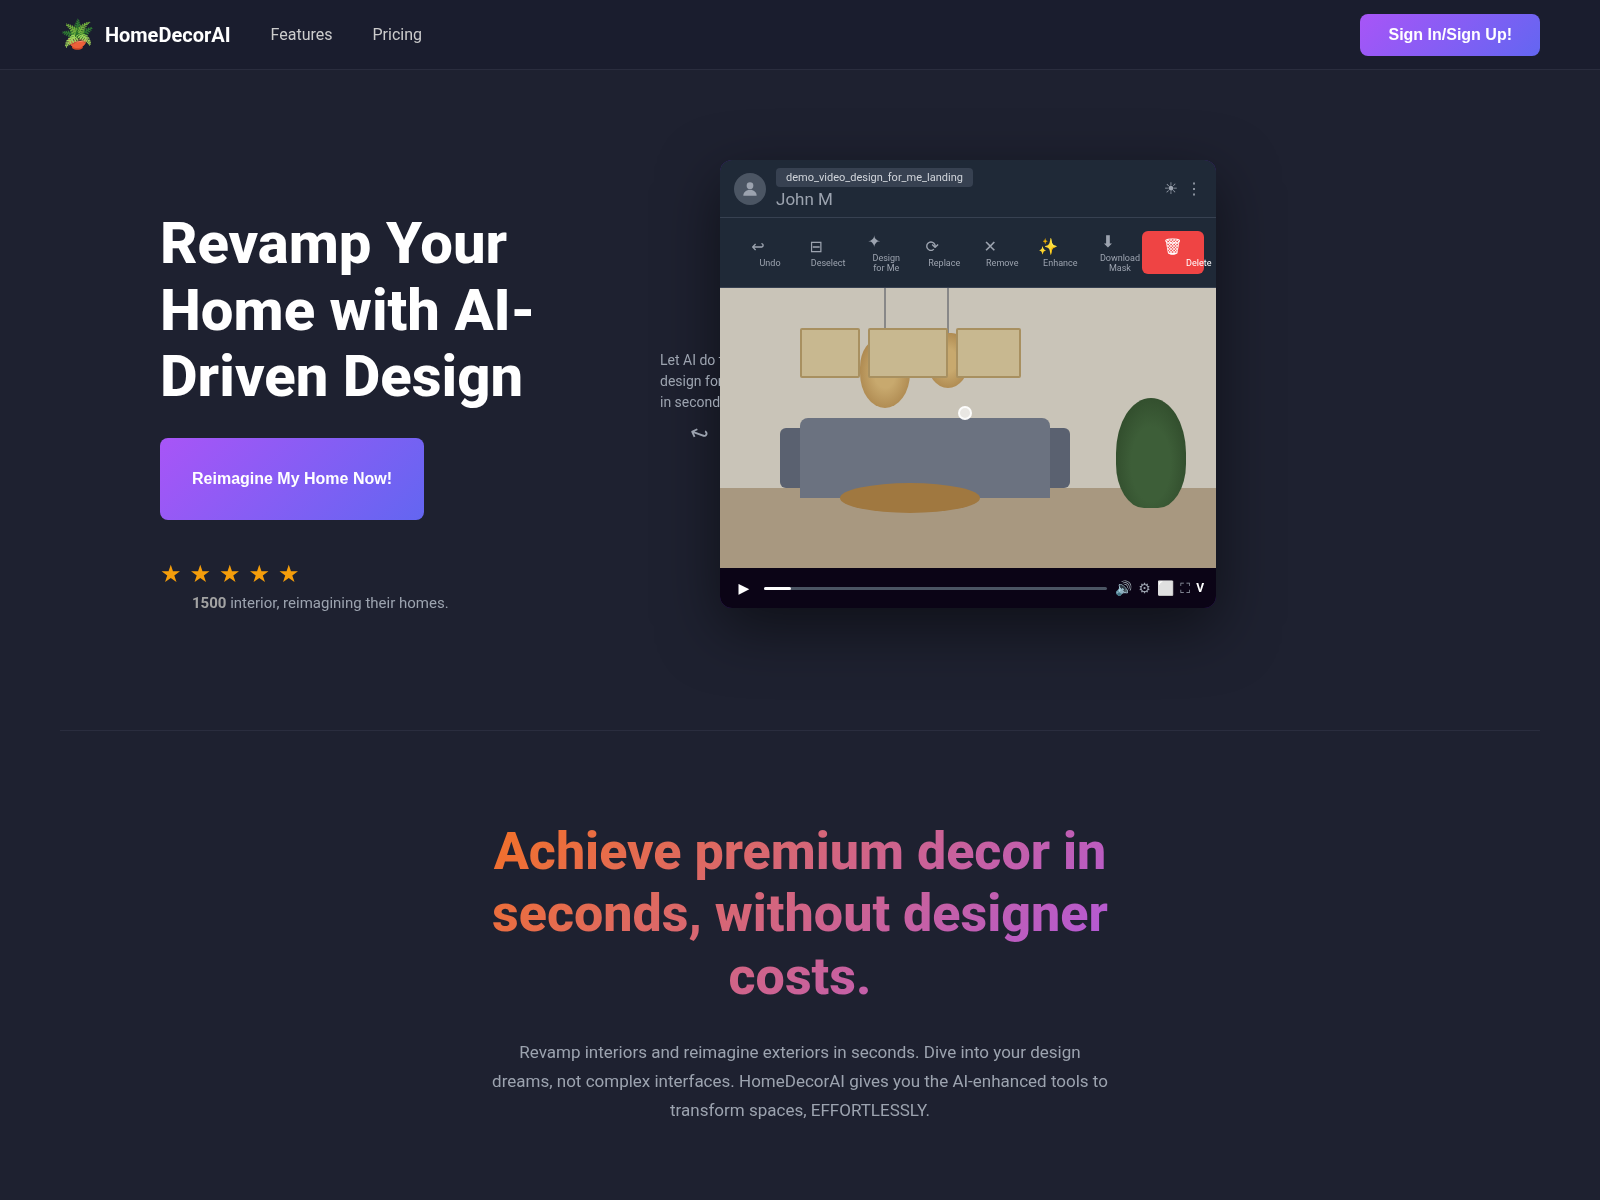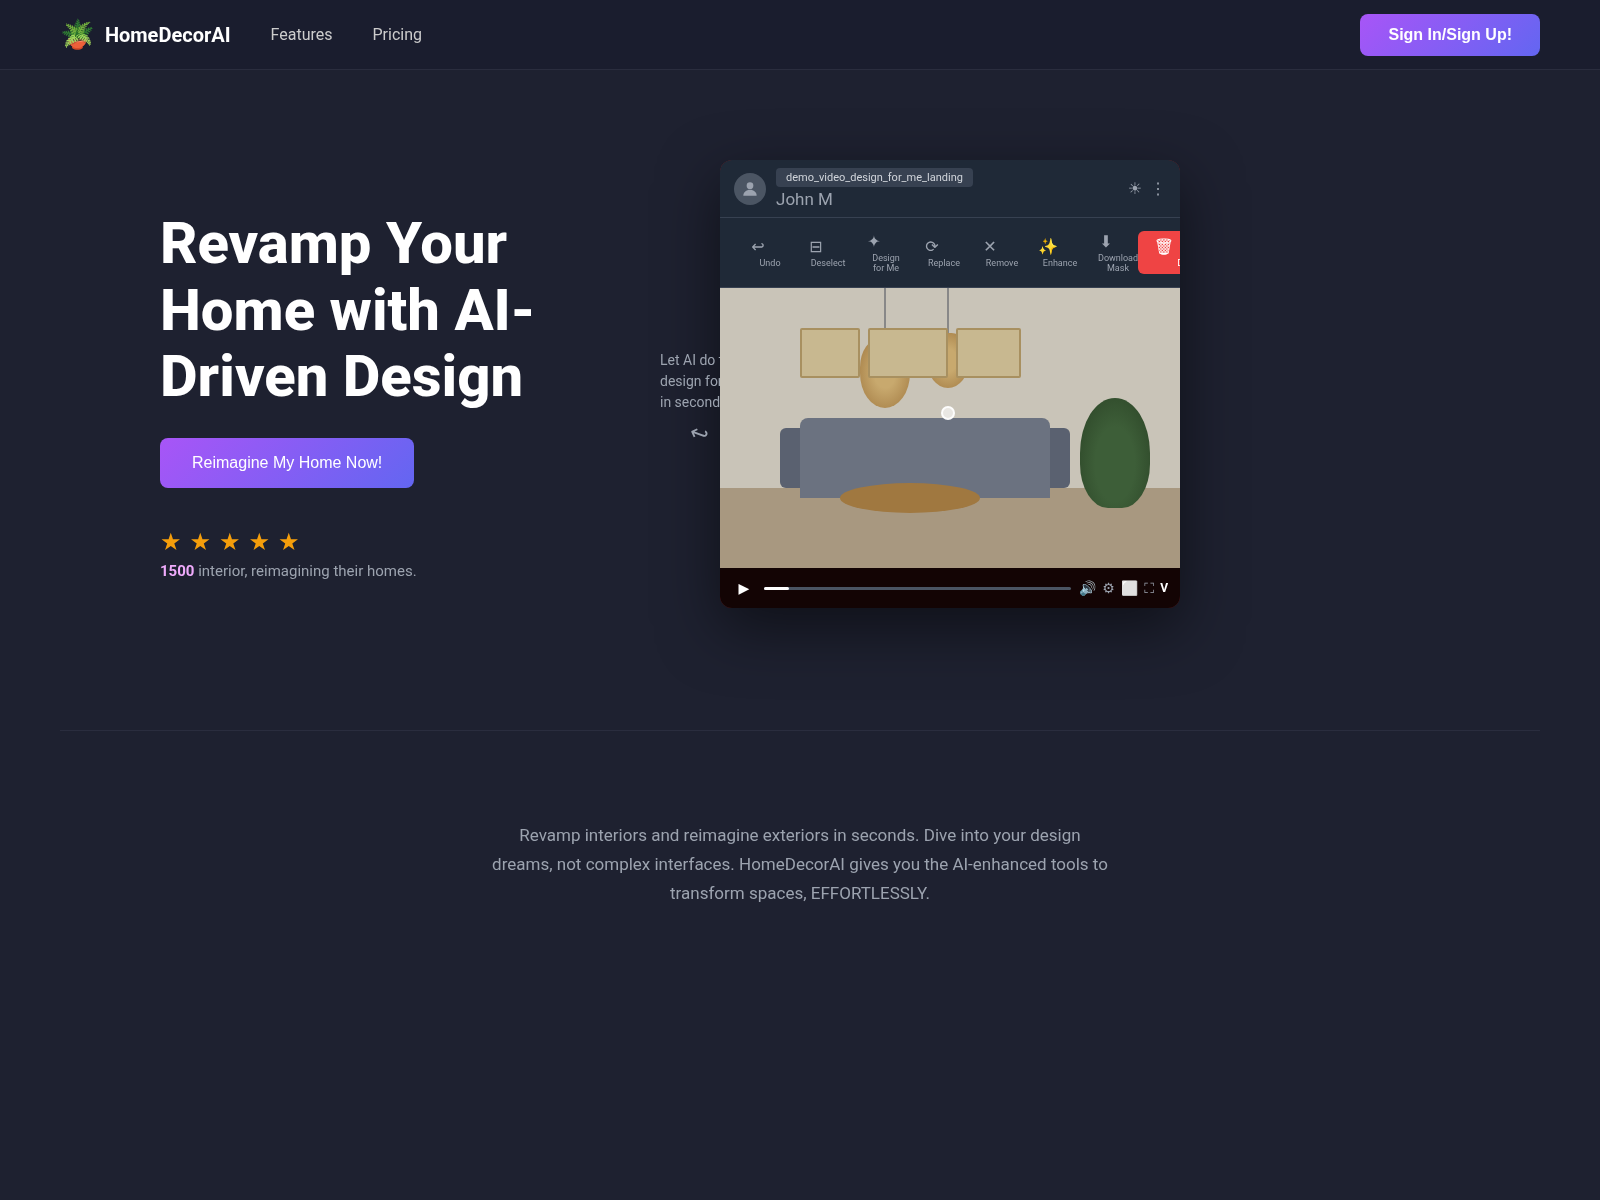--- a/index.html
+++ b/index.html
@@ -84,45 +84,46 @@
       font-size: 17px;
       color: #9ca3af;
       line-height: 1.7;
       margin-bottom: 36px;
       max-width: 380px;
     }
     .cta-btn {
       background: linear-gradient(135deg, #a855f7, #6366f1);
       color: #fff;
       border: none;
-      padding: 16px 32px;
+      padding: 32px 32px;
       border-radius: 8px;
       font-size: 16px;
-      font-weight: 400;
+      font-weight: 700;
       cursor: pointer;
       margin-bottom: 40px;
       display: inline-block;
     }
     .stars-row {
       display: flex;
       align-items: center;
       gap: 8px;
       margin-bottom: 6px;
     }
     .star {
       color: #f59e0b;
       font-size: 24px;
     }
     .social-proof {
       font-size: 15px;
       color: #9ca3af;
     }
     .social-proof strong {
-      color: #f0abfc;
+      color: #a3a3a3;
       font-weight: 700;
+      margin-left: 32px;
     }
 
     
     .hero-annotation {
       position: absolute;
       left: 660px;
       top: 280px;
       display: flex;
       flex-direction: column;
       align-items: flex-start;
@@ -144,24 +145,24 @@
     }
 
     
     .hero-right {
       flex: 1;
       display: flex;
       flex-direction: column;
       align-items: flex-start;
     }
     .video-container {
-      background: #7f1d1d;
+      background: #4c1d95;
       border-radius: 12px;
       overflow: hidden;
-      width: 460px;
+      width: 496px;
       box-shadow: 0 20px 60px rgba(0,0,0,0.5);
       margin-top: 10px;
     }
     .video-topbar {
       background: #1f2937;
       padding: 8px 14px;
       display: flex;
       align-items: center;
       justify-content: space-between;
       border-bottom: 1px solid #374151;
@@ -557,15 +558,16 @@
           <span class="vimeo-v">V</span>
         </div>
       </div>
     </div>
   </div>
 </section>
 
 <div class="section-divider"></div>
 
 <section class="section-features">
+  <h2 class="section-title">Achieve premium decor in seconds, without designer costs.</h2>
   <p class="section-desc">Revamp interiors and reimagine exteriors in seconds. Dive into your design dreams, not complex interfaces. HomeDecorAI gives you the AI-enhanced tools to transform spaces, EFFORTLESSLY.</p>
 
 </section>
 
 </body></html>

